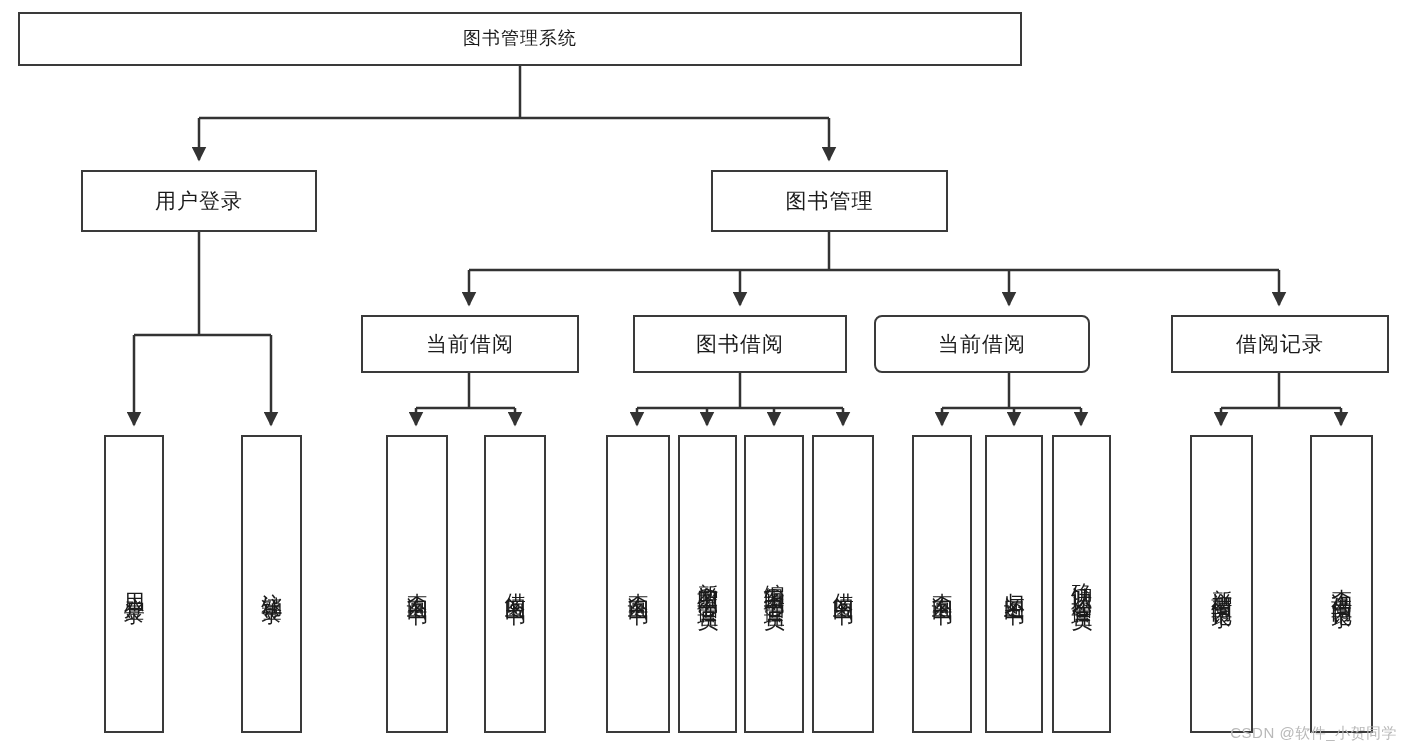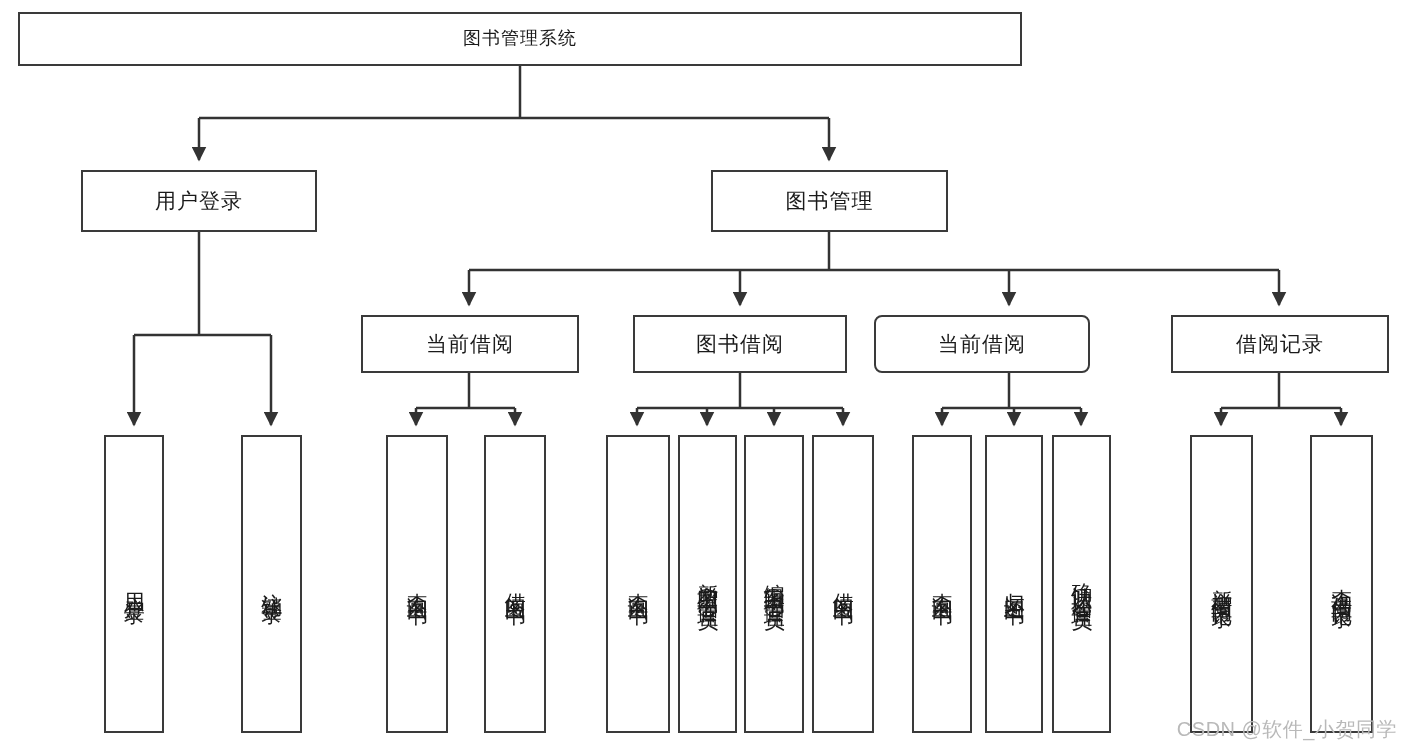--- a/index.html
+++ b/index.html
@@ -47,21 +47,21 @@
     font-size: 21px;
     line-height: 1.35;
     letter-spacing: 4px;
     white-space: nowrap;
   }
   .node.root { font-size: 18px; }
   .watermark {
     position: absolute;
     right: 8px;
     bottom: 4px;
-    font-size: 20px;
+    font-size: 15px;
     color: #b9b9b9;
     letter-spacing: 0.5px;
     white-space: nowrap;
     user-select: none;
   }
 </style>
 </head>
 <body>
 
 <div id="canvas">

